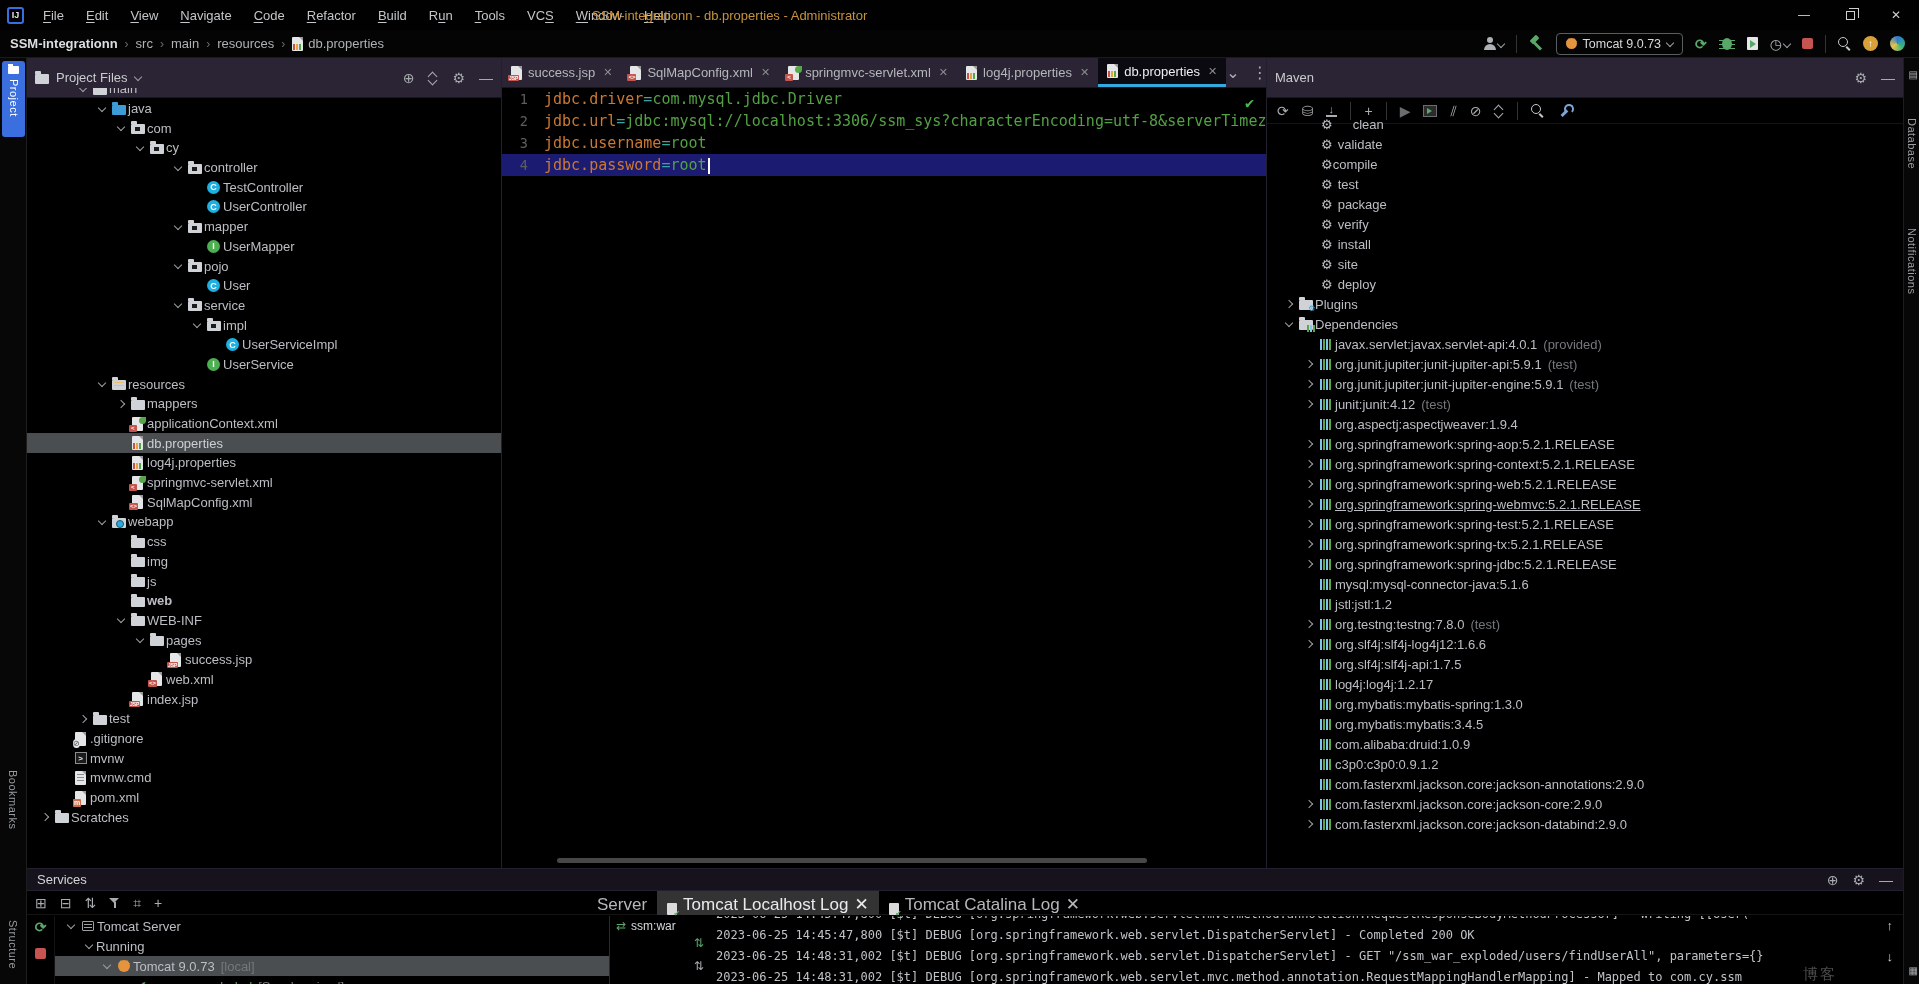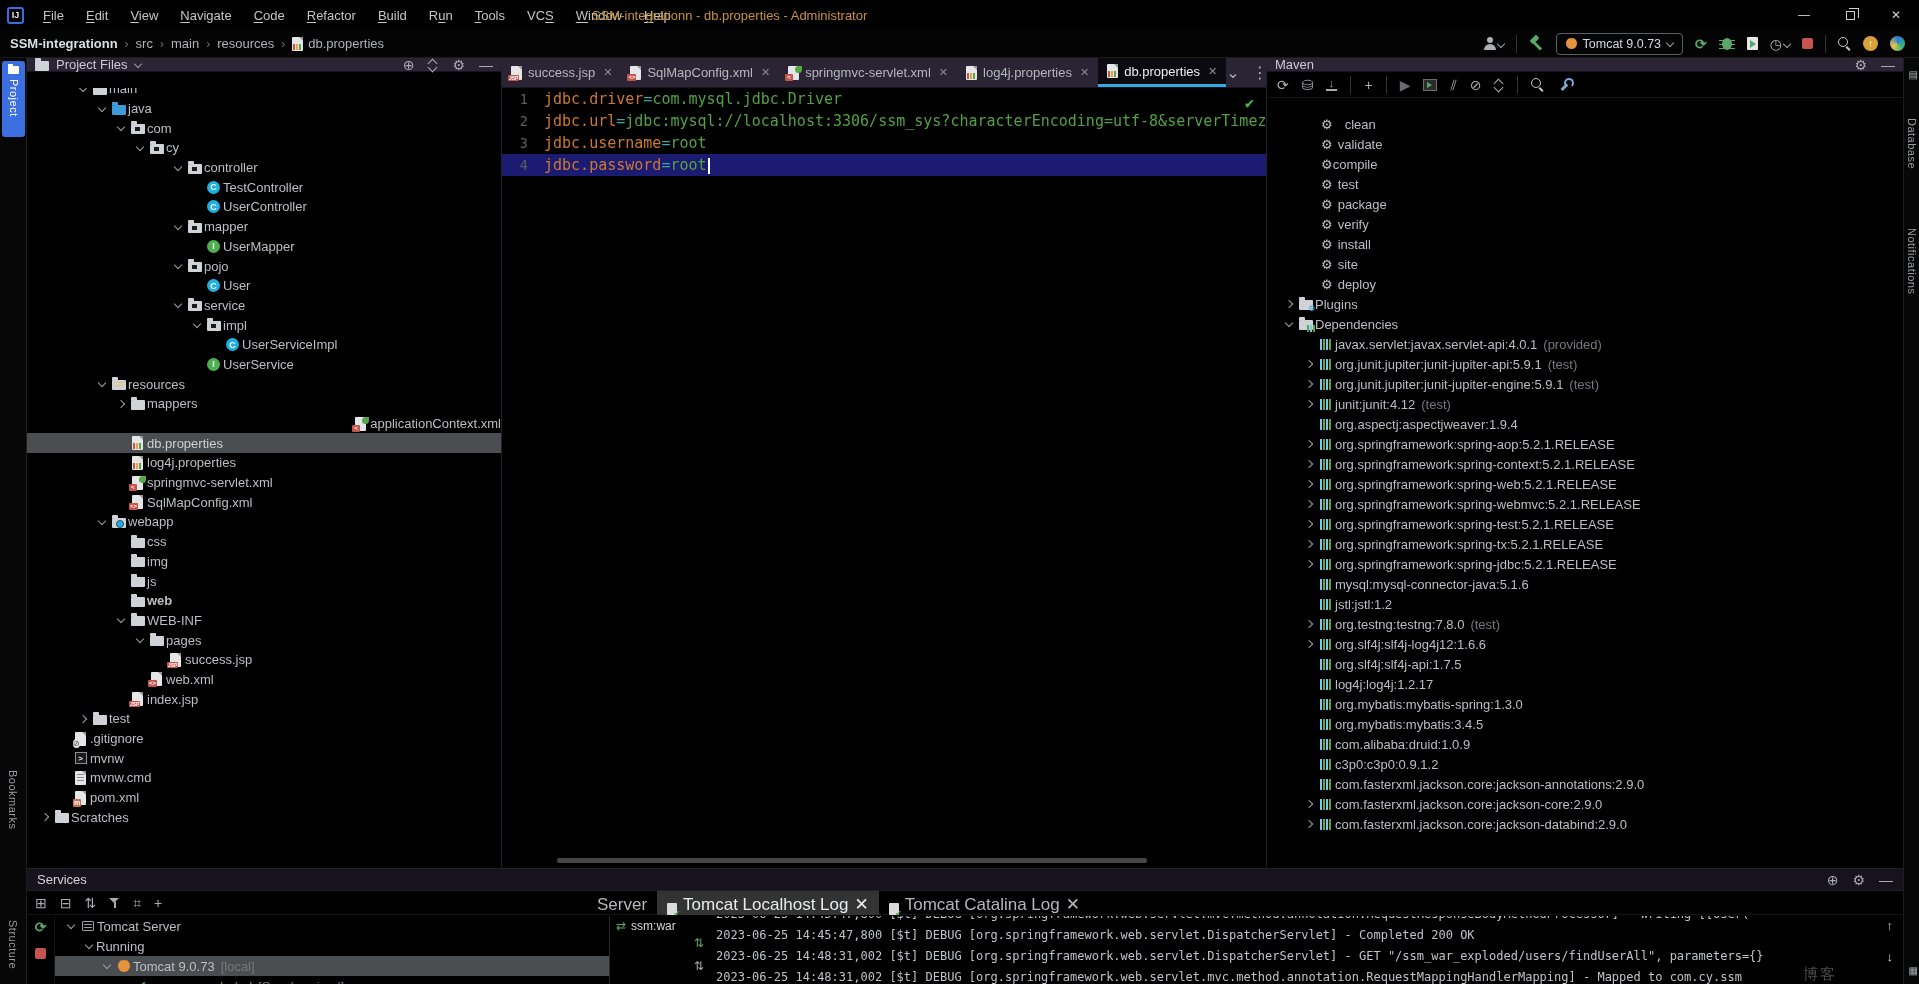--- a/index.html
+++ b/index.html
@@ -36,21 +36,21 @@
   .stripe-tab-active{position:absolute;top:3px;left:2px;width:23px;height:76px;background:#3B6FE0;border-radius:3px;
       display:flex;flex-direction:column;align-items:center;padding-top:5px;gap:5px;color:#fff}
   .vtext{writing-mode:vertical-rl;font-size:11px;letter-spacing:.5px}
   .stripe-label{position:absolute;left:0;width:100%;display:flex;flex-direction:column;align-items:center;gap:4px;color:#9A9DA1;font-size:11px}
   .rlabel{position:absolute;right:1px;color:#9A9DA1}
   .mini-folder{width:11px;height:8px;background:#fff;border-radius:1px;position:relative}
   .mini-folder::before{content:"";position:absolute;top:-2px;left:0;width:5px;height:2px;background:#fff}
 
   
   .main-panel{position:absolute;top:58px;bottom:116px}
-  .panel-header{height:14px;background:#2B2434;border-bottom:1px solid #191422;display:flex;align-items:center;padding:0 8px;font-size:13px;color:#C9CBCF;gap:7px}
+  .panel-header{height:40px;background:#2B2434;border-bottom:1px solid #191422;display:flex;align-items:center;padding:0 8px;font-size:13px;color:#C9CBCF;gap:7px}
   .ph-actions{margin-left:auto;display:flex;align-items:center;gap:14px;color:#A7AAAE;font-size:14px}
   .project-panel{left:27px;width:475px;border-right:1px solid #241F2E;overflow:hidden}
   .editor-pane{left:502px;width:764px;overflow:hidden}
   .maven-panel{left:1266px;width:637px;border-left:1px solid #241F2E;overflow:hidden}
 
   
   .tree{position:absolute;top:30px;bottom:0;left:0;right:0;overflow:hidden;font-size:13px}
   .trow{height:19.7px;display:flex;align-items:center;white-space:nowrap;color:#BCBEC4}
   .trow.selected{background:#4A4E50;color:#CDD0D3}
   .chev-col{width:15px;display:flex;justify-content:center;flex:none}
@@ -416,21 +416,21 @@
         </div>
         <div class="trow" style="padding-left: 86px;">
           <span class="chev-col">
             <span class="chev right"></span>
           </span>
           <span class="ticon">
             <span class="icon i-folder"></span>
           </span>
           <span>mappers</span>
         </div>
-        <div class="trow" style="padding-left: 86px; justify-content: flex-end;">
+        <div class="trow" style="padding-left: 86px;">
           <span class="chev-col"></span>
           <span class="ticon">
             <span class="icon page b-springxml"></span>
           </span>
           <span>applicationContext.xml</span>
         </div>
         <div class="trow selected" style="padding-left: 86px;">
           <span class="chev-col"></span>
           <span class="ticon">
             <span class="icon page b-props"></span>
@@ -645,21 +645,21 @@
       <span class="g">⫽</span>
       <span class="g">⊘</span>
       <span class="icon i-collapse2"></span>
       <span class="vsep"></span>
       <span class="icon i-search"></span>
       <span class="icon i-wrench"></span>
     </div>
     <div class="maven-tree" id="mtree">
         <div class="mrow" style="padding-left: 54px;">
           <span class="icon i-gear-g">⚙</span>
-          <span style="margin-left: 12px;">clean</span>
+          <span style="margin-left: 20px;">clean</span>
         </div>
         <div class="mrow" style="padding-left: 54px;">
           <span class="icon i-gear-g">⚙</span>
           <span style="margin-left: 5px;">validate</span>
         </div>
         <div class="mrow" style="padding-left: 54px;">
           <span class="icon i-gear-g">⚙</span>
           <span style="margin-left: 0;">compile</span>
         </div>
         <div class="mrow" style="padding-left: 54px;">
@@ -769,21 +769,21 @@
         </div>
         <div class="mrow" style="padding-left: 34px;">
           <span class="chev-col">
             <span class="chev right"></span>
           </span>
           <span class="ticon">
             <span class="icon i-lib"></span>
           </span>
           <span>org.springframework:spring-web:5.2.1.RELEASE</span>
         </div>
-        <div class="mrow" style="padding-left: 34px;">
+        <div class="mrow" style="padding-left: 34px; text-decoration: underline;">
           <span class="chev-col">
             <span class="chev right"></span>
           </span>
           <span class="ticon">
             <span class="icon i-lib"></span>
           </span>
           <span>org.springframework:spring-webmvc:5.2.1.RELEASE</span>
         </div>
         <div class="mrow" style="padding-left: 34px;">
           <span class="chev-col">

